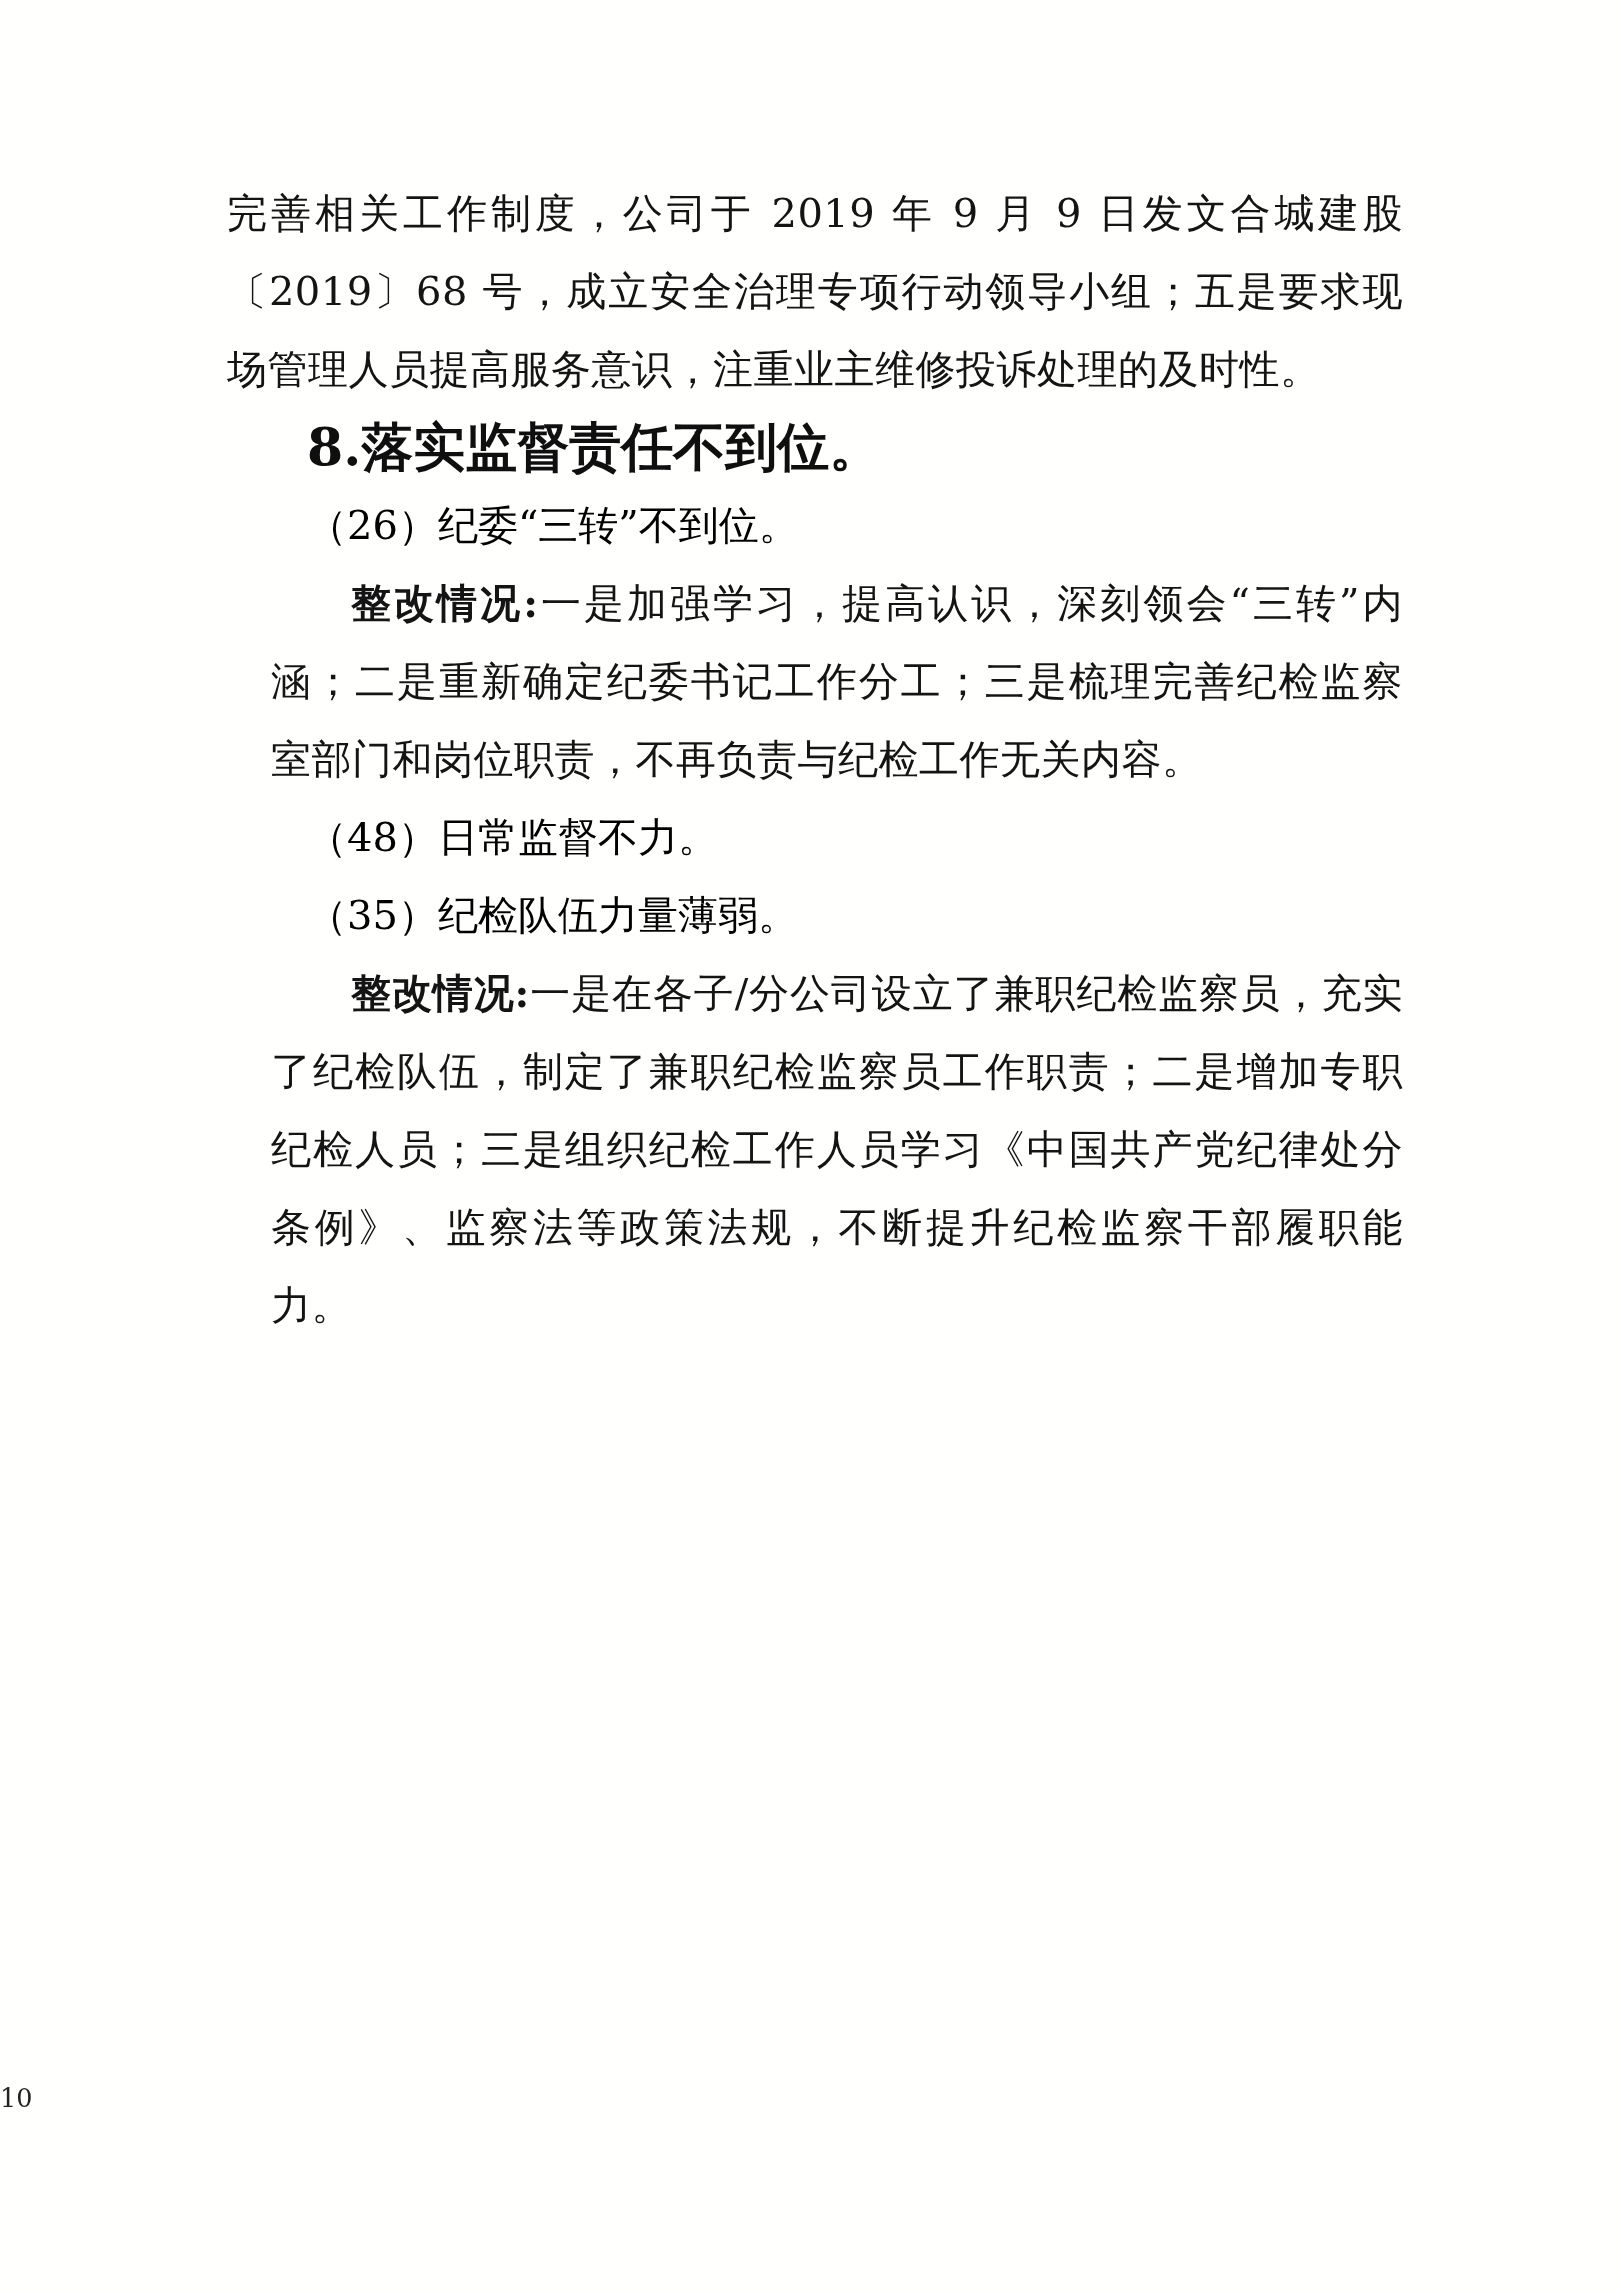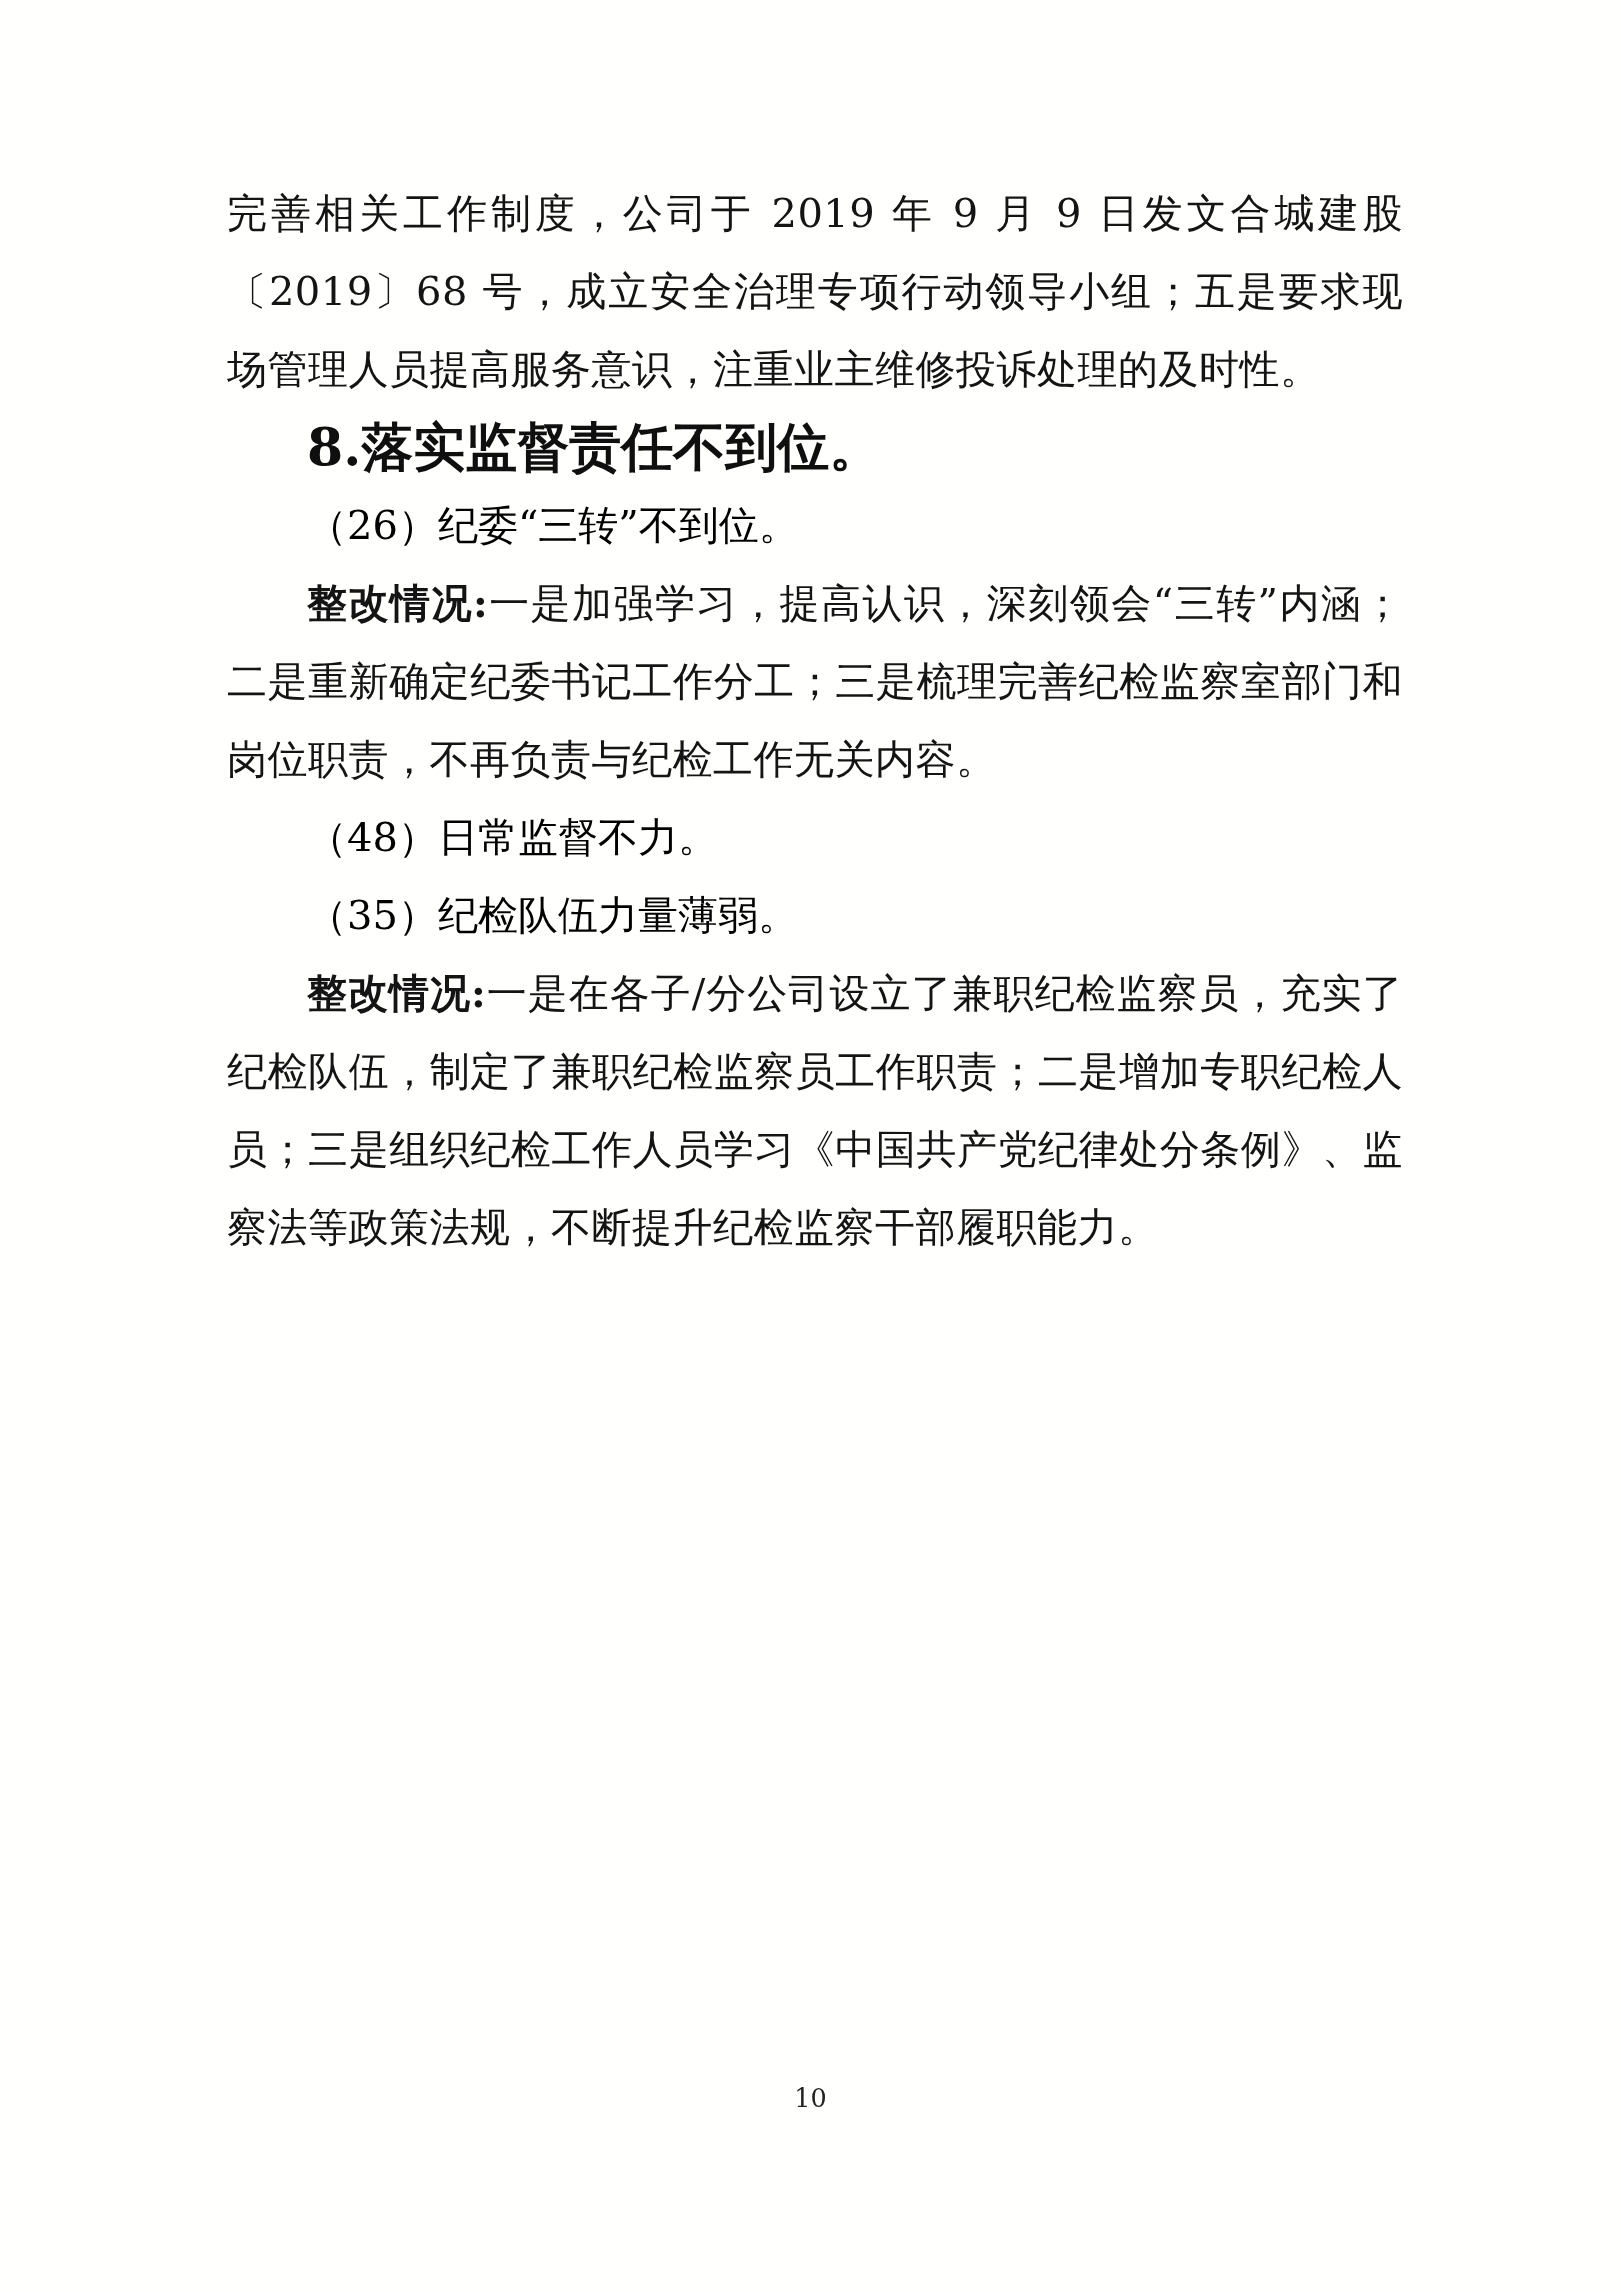--- a/index.html
+++ b/index.html
@@ -33,20 +33,21 @@
     font-size: 40px;
     line-height: 78px;
     letter-spacing: 0.5px;
     text-align: justify;
     text-justify: inter-ideograph;
     margin: 0 0 0 0;
     color: #141414;
   }
   .indent {
     text-indent: 80px;
+    margin-left: 44px;
   }
   .heading {
     font-size: 52px;
     line-height: 78px;
     font-weight: bold;
     text-indent: 80px;
     margin: 0;
     color: #0f0f0f;
   }
   .subhead {
@@ -57,21 +58,20 @@
     color: #000000;
   }
   .lead {
     font-weight: bold;
   }
   .page-number {
     position: absolute;
     left: 0;
     top: 2083px;
     width: 1621px;
-    text-align: center;
     font-size: 25.5px;
     font-family: "DejaVu Serif", "Liberation Serif", serif;
     color: #222;
   }
 </style>
 </head>
 <body>
 
 <div class="page">
   <div class="content">

